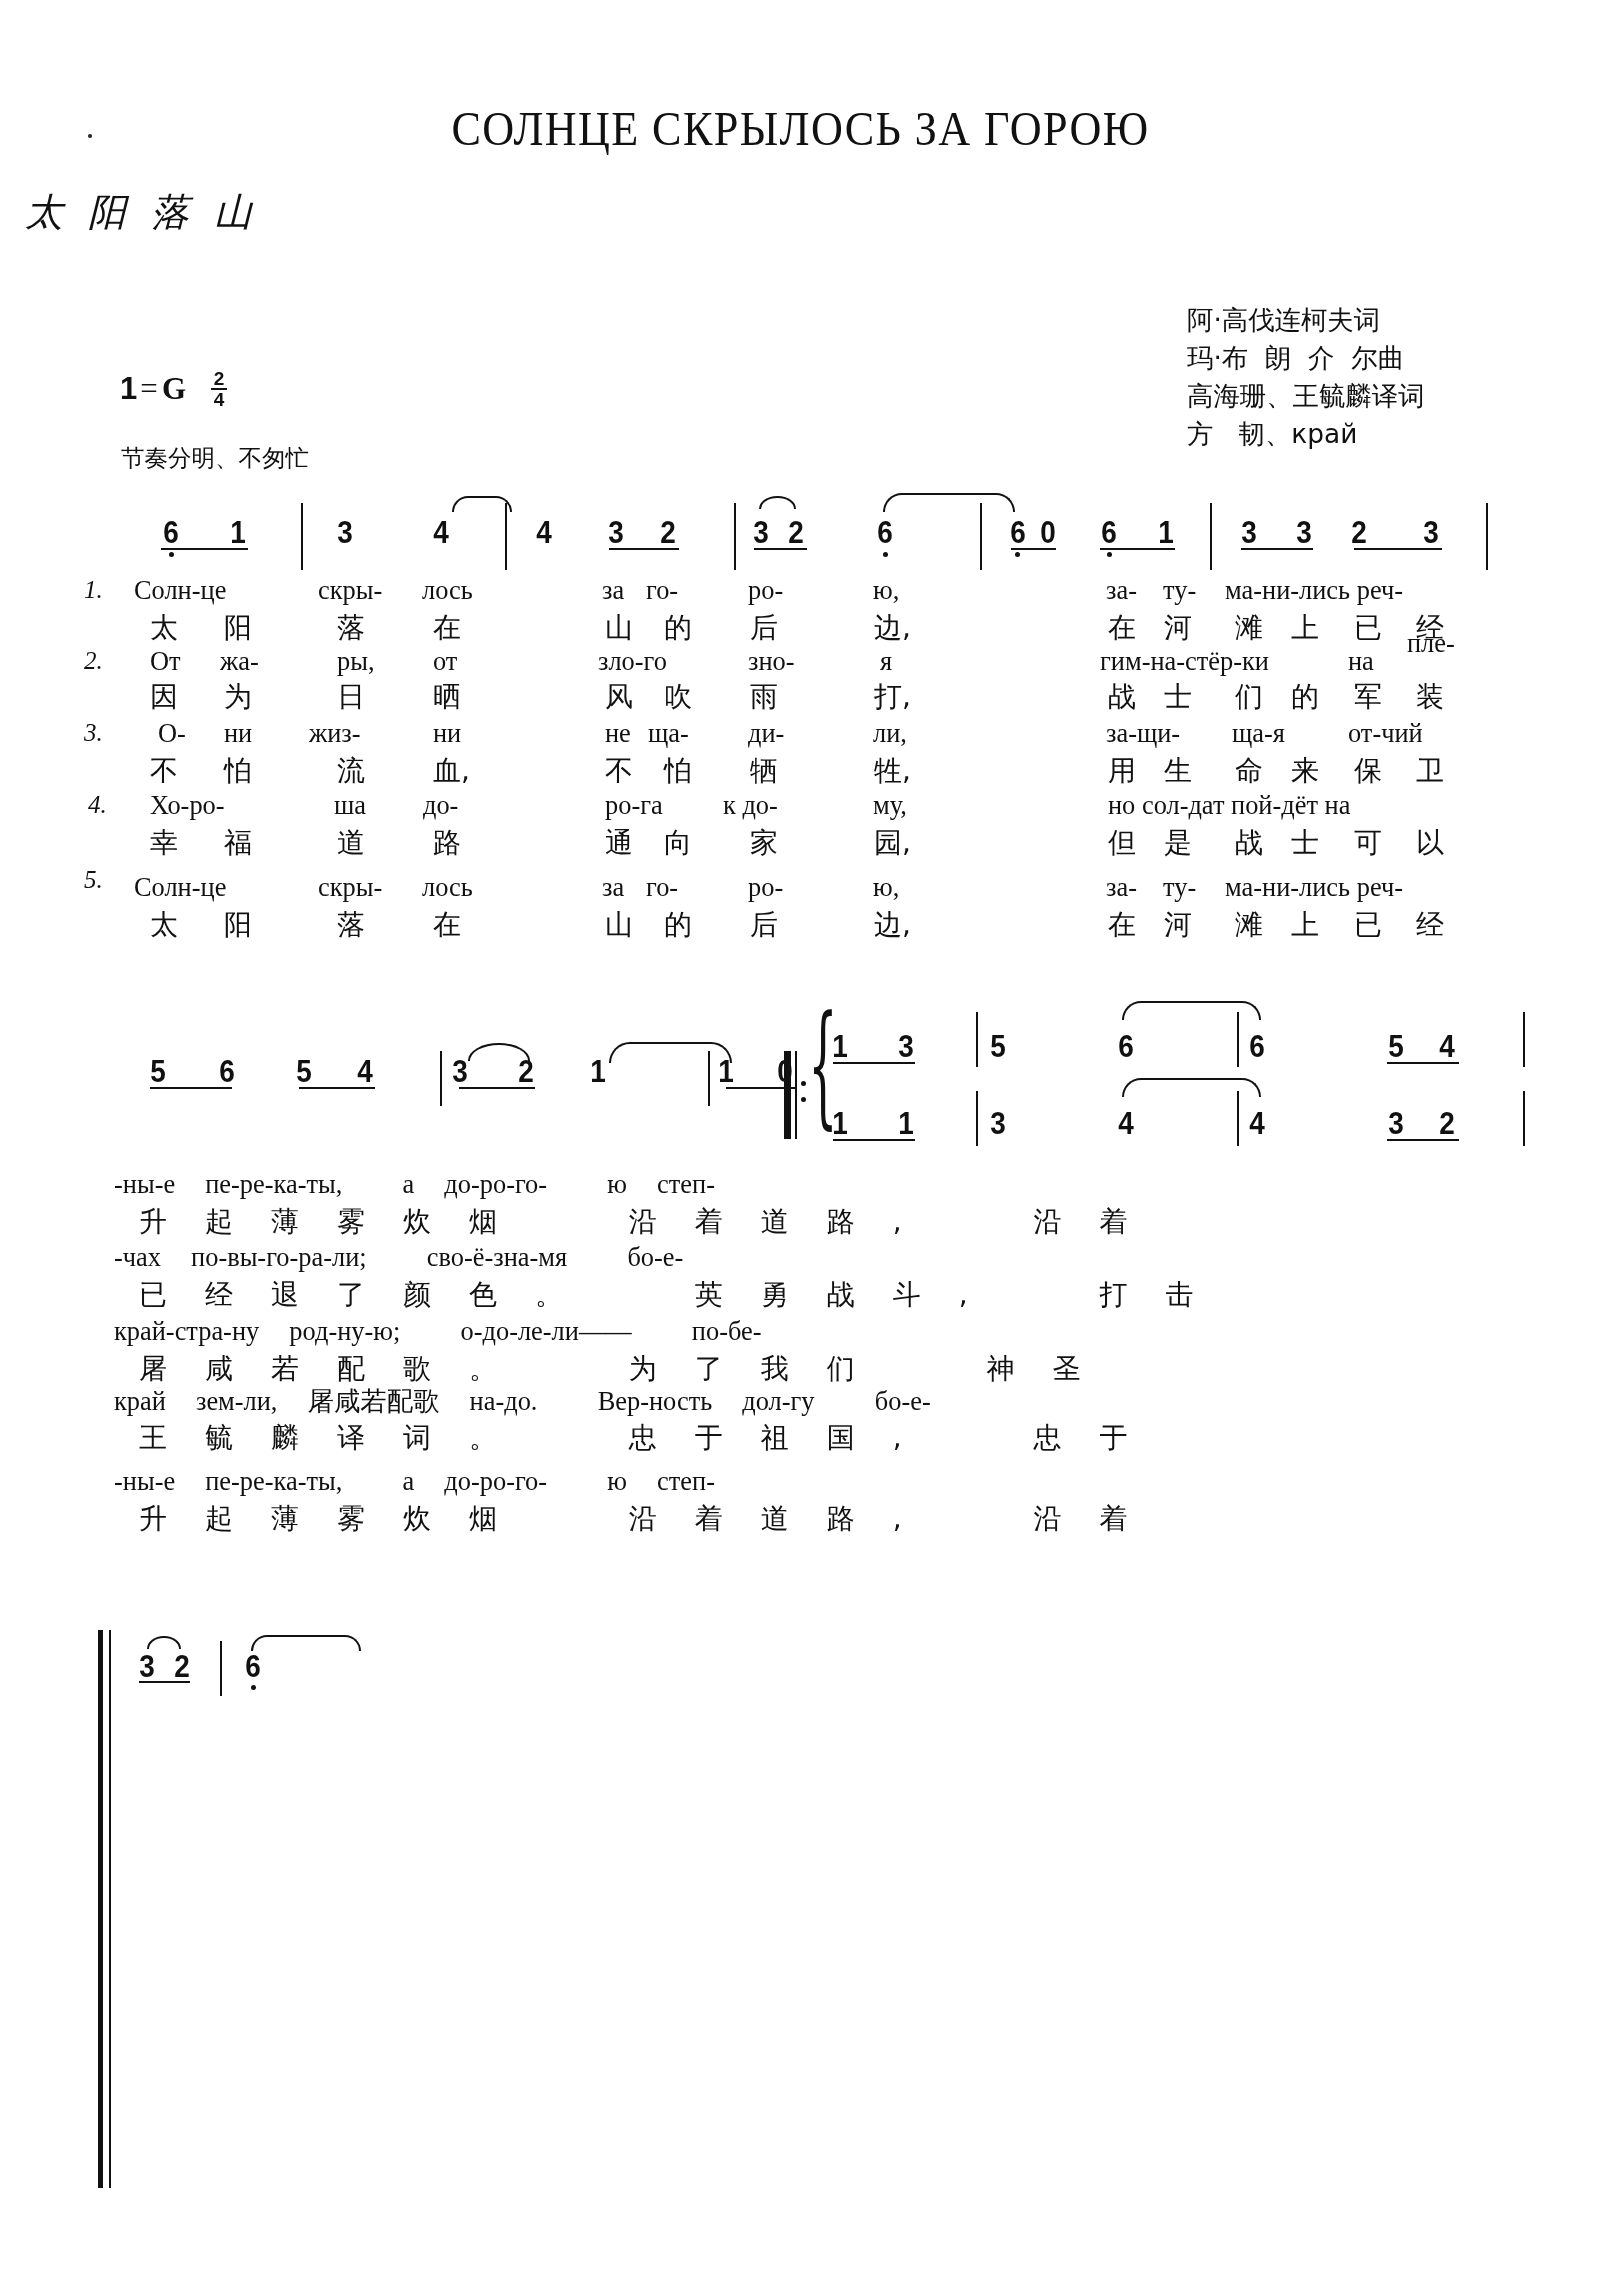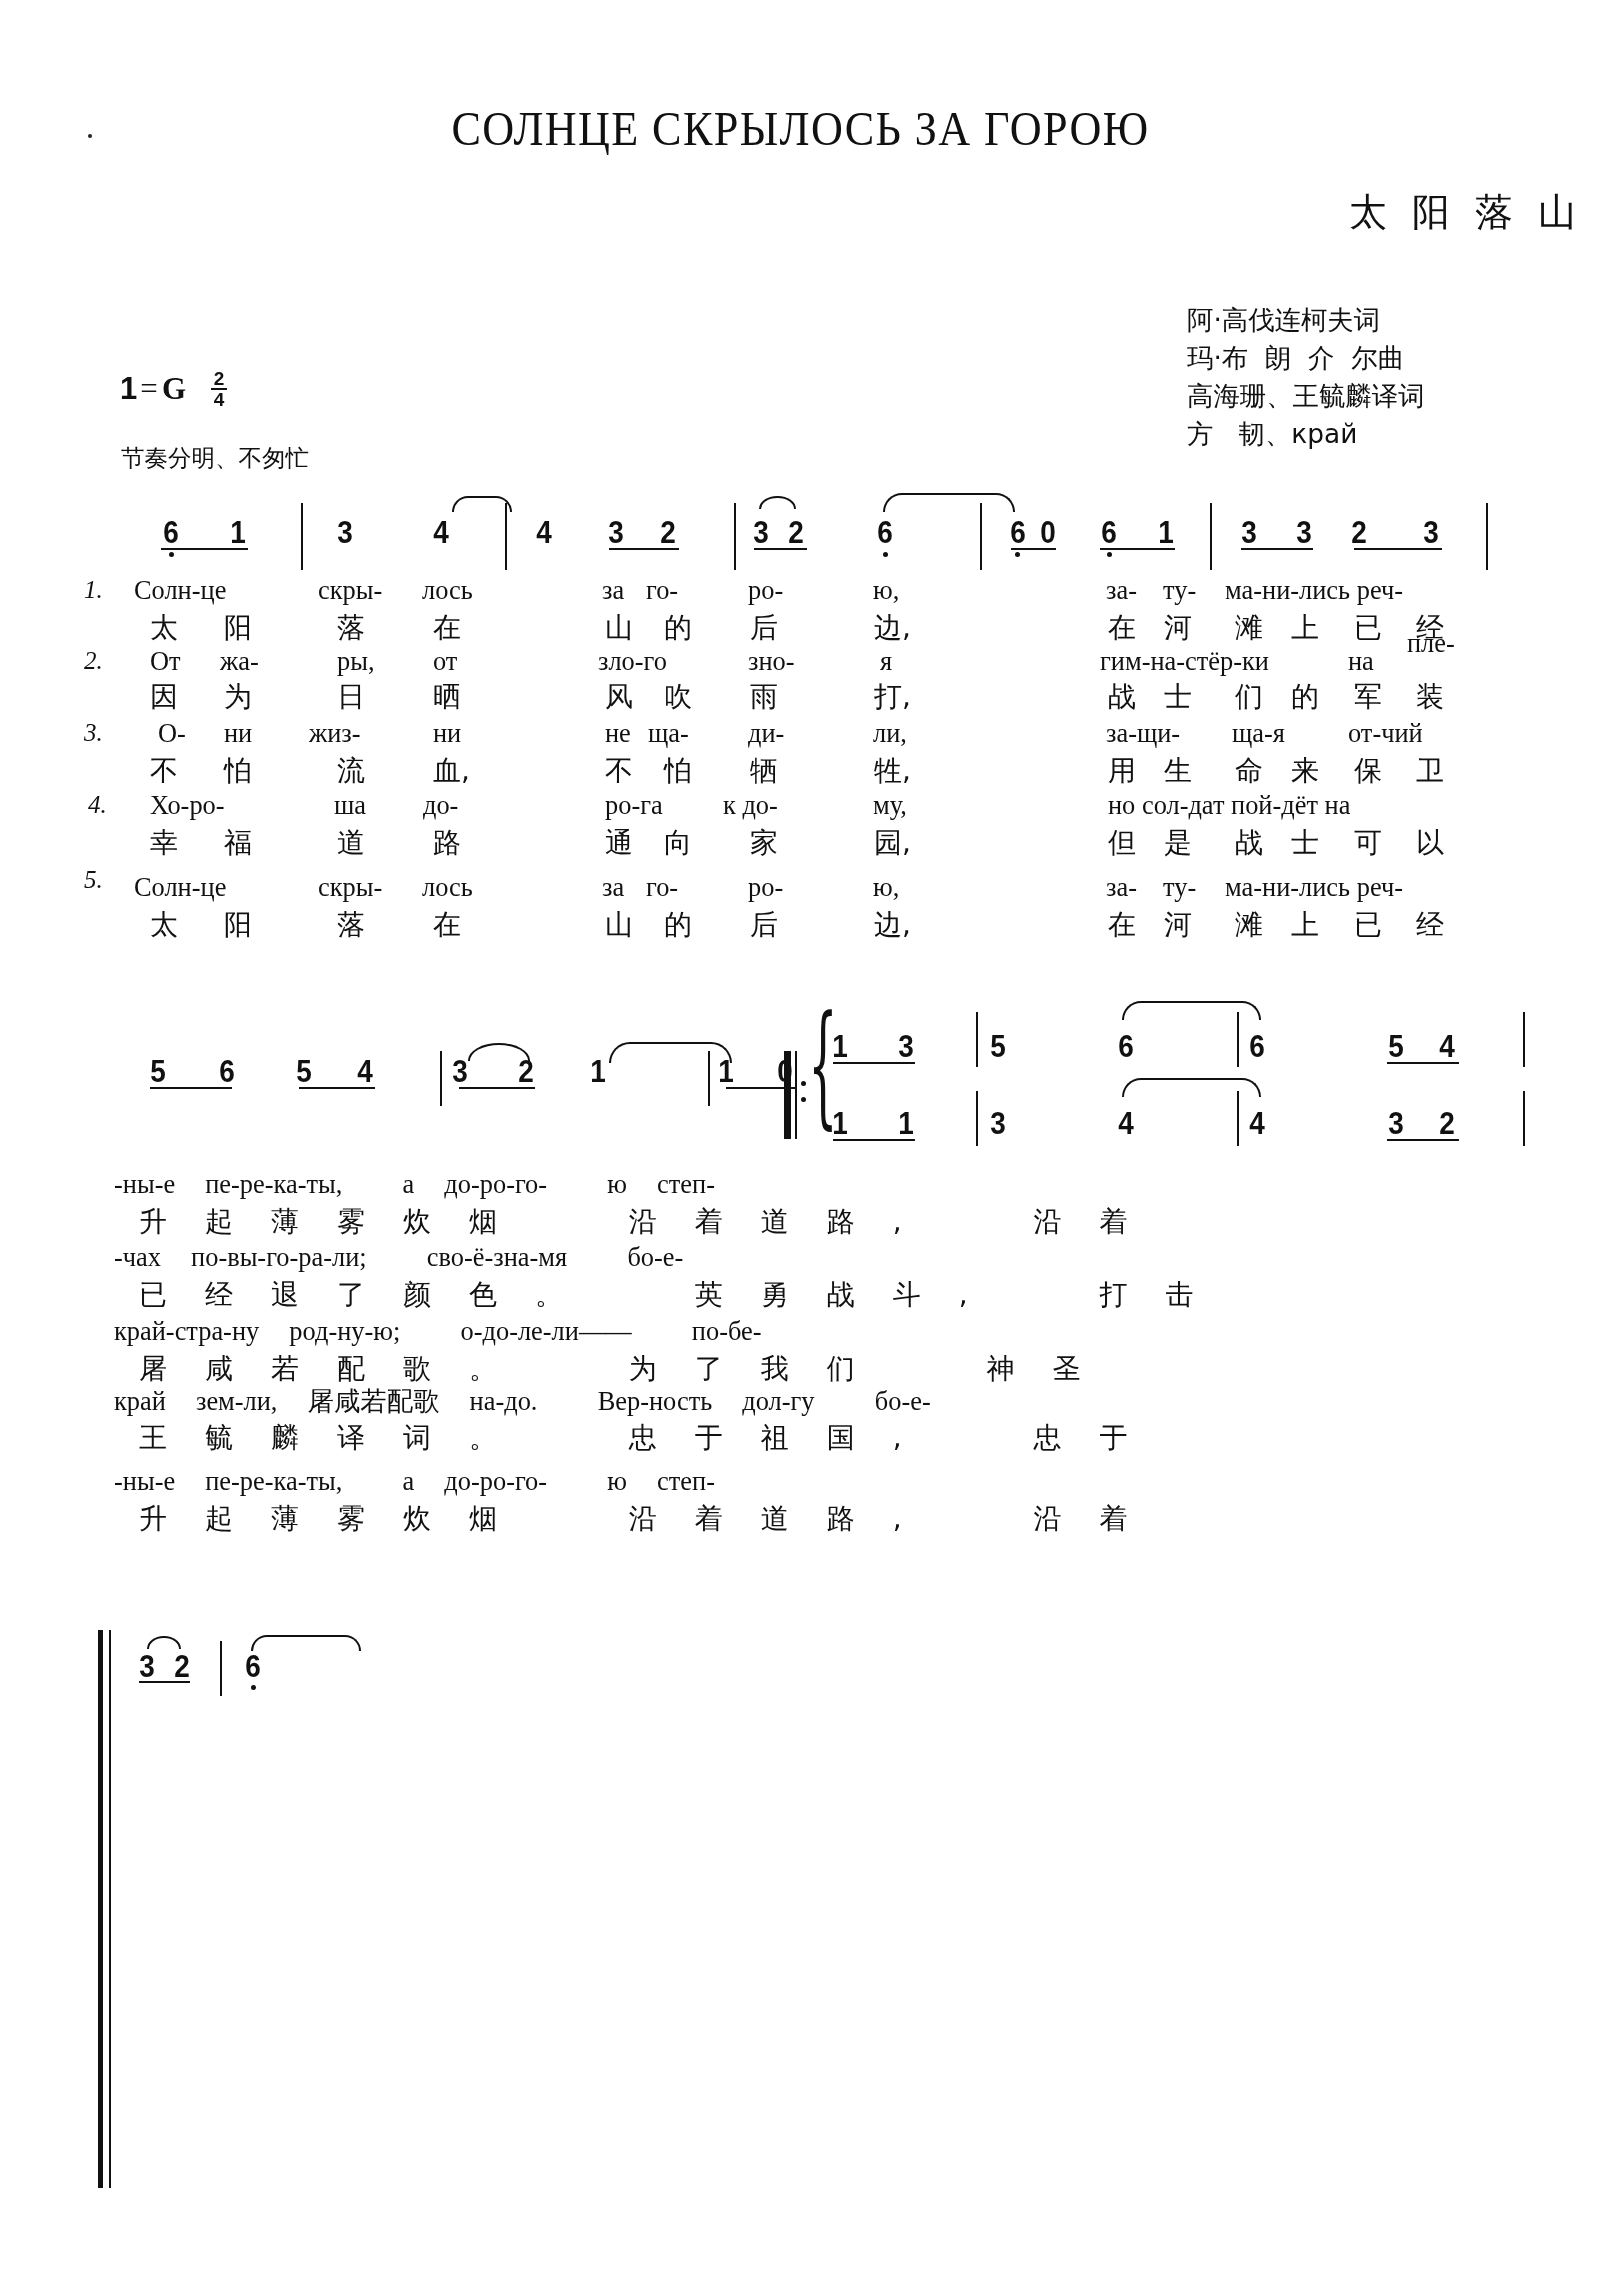--- a/index.html
+++ b/index.html
@@ -3,22 +3,22 @@
 <meta charset="utf-8">
 <style>
   * { box-sizing: border-box; margin: 0; padding: 0; }
   html, body { width: 1601px; height: 2295px; background: #ffffff; overflow: hidden; }
   body { position: relative; color: #111; font-family: "DejaVu Serif", serif; }
 
   .abs { position: absolute; }
 
   .title-ru { left: 0; width: 1601px; top: 101px; text-align: center;
     font-family: "Liberation Serif", serif; font-size: 48px; letter-spacing: 1.5px; transform: scaleX(0.92); }
-  .title-zh { left: 0; width: 1601px; top: 187px; text-align: right;
-    font-family: "DejaVu Sans", sans-serif; font-size: 38px; letter-spacing: 25px; padding-left: 25px; }
+  .title-zh { left: 0; width: 1601px; top: 187px; text-align: left;
+    font-family: "DejaVu Sans", sans-serif; font-size: 38px; letter-spacing: 25px; padding-left: 25px; font-style: italic; }
 
   .credits { left: 1187px; top: 301px; font-family: "DejaVu Sans", sans-serif; font-size: 26.4px; line-height: 38px; }
   .credits div { white-space: pre; }
 
   .key { left: 120px; top: 370px; font-family: "Liberation Sans", sans-serif; font-weight: bold; font-size: 31px; display: flex; align-items: center; }
   .key .eq { font-weight: normal; font-family: "Liberation Serif", serif; margin-left: 2.9px; }
   .key .g { font-family: "Liberation Serif", serif; font-weight: bold; margin-left: 4.4px; }
   .timesig { display: inline-flex; flex-direction: column; align-items: center; margin-left: 25px; font-size: 19px; line-height: 17.6px; }
   .timesig .bar { width: 16px; height: 2.2px; background: #111; margin: 0.7px 0; }
 

